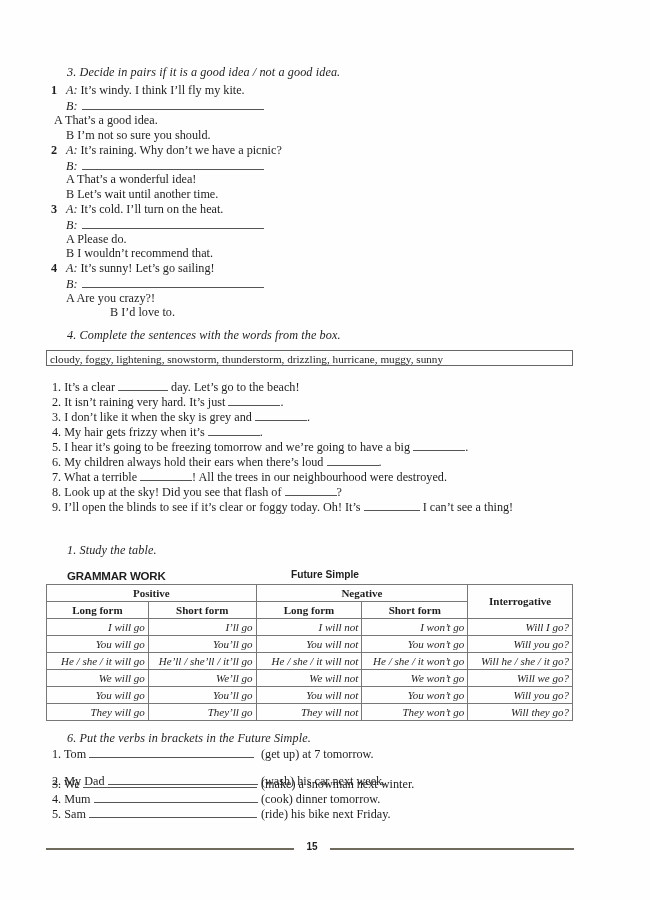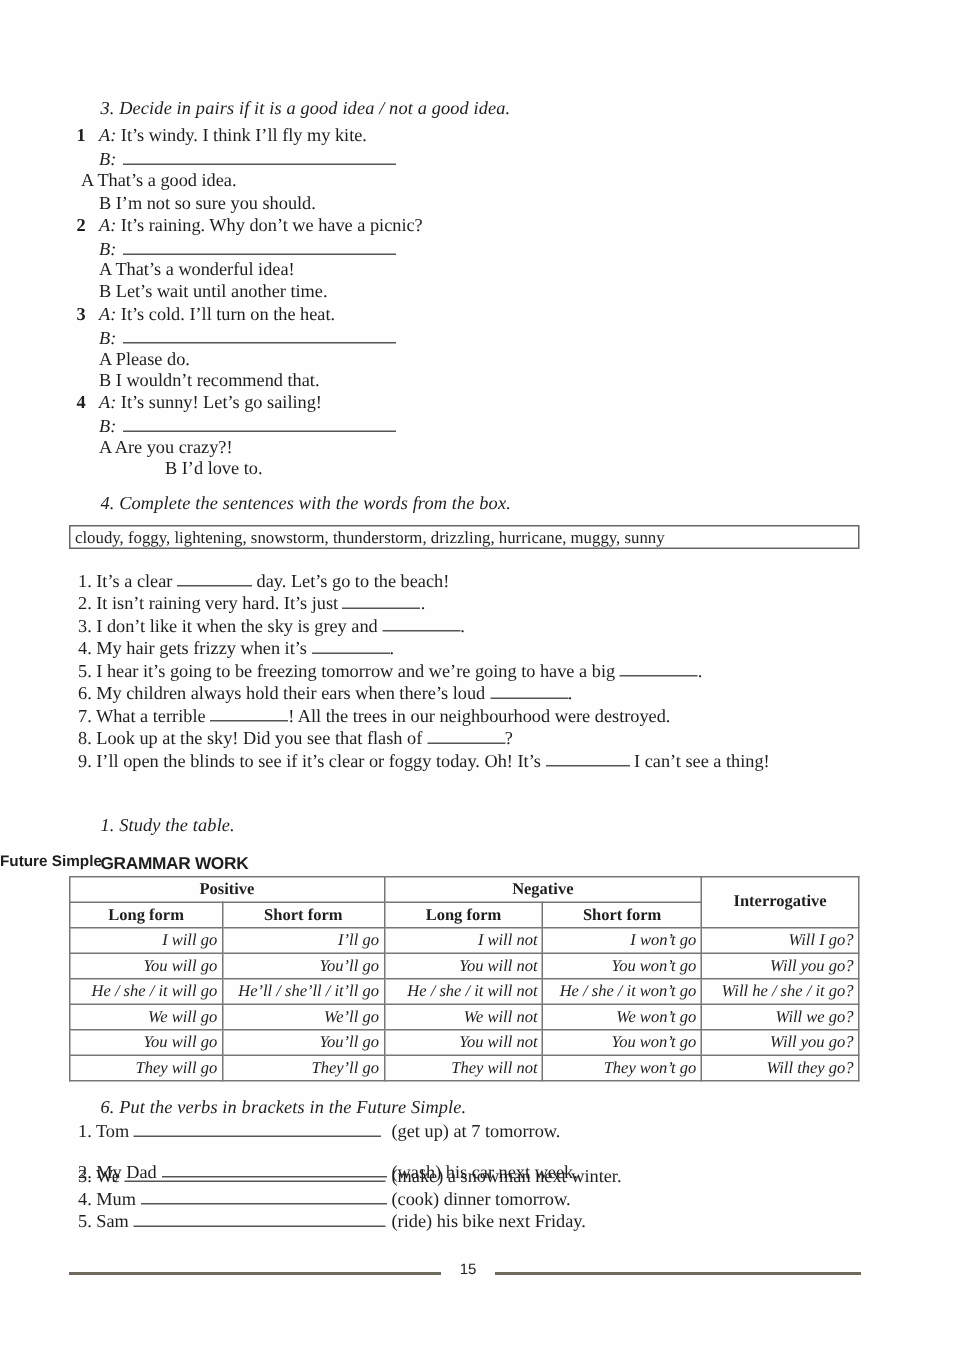--- a/index.html
+++ b/index.html
@@ -20,35 +20,35 @@
     position: absolute; left: 46px; top: 350px; width: 526px; height: 16px;
     border: 1px solid #666; font-size: 11.2px; line-height: 16px; padding-left: 3px;
     box-sizing: border-box; width: 527px;
   }
   .heading-sans {
     font-family: "Liberation Sans", "DejaVu Sans", sans-serif; font-weight: bold;
     font-size: 11.5px; letter-spacing: -0.2px; margin-top: 41px;
   }
   .table-title {
     font-family: "Liberation Sans", "DejaVu Sans", sans-serif; font-weight: bold;
-    font-size: 10.2px; position: absolute; left: 0; width: 650px; text-align: left; top: 569px;
+    font-size: 10.2px; position: absolute; left: 0; width: 650px; text-align: center; top: 569px;
   }
   table.grammar {
     position: absolute; left: 46px; top: 584px; width: 527px;
     border-collapse: collapse; font-size: 11px;
   }
   table.grammar td, table.grammar th {
     border: 1px solid #777; height: 16px; padding: 0 3px; line-height: 15px;
   }
   table.grammar th { font-weight: bold; text-align: center; font-size: 11px; }
   table.grammar td { font-style: italic; text-align: right; white-space: nowrap; }
   .footer-line { position: absolute; top: 848px; height: 2px; background: #6f6a5e; }
   .page-num {
     position: absolute; top: 841px; left: 300px; width: 24px; text-align: center;
-    font-family: "Liberation Sans", "DejaVu Sans", sans-serif; font-weight: normal; font-size: 10px;
+    font-family: "Liberation Sans", "DejaVu Sans", sans-serif; font-weight: bold; font-size: 10px;
   }
 </style>
 </head>
 <body>
 
 <div class="line instr" style="left:67px; top:65px;">3. Decide in pairs if it is a good idea / not a good idea.</div>
 
 <div class="line" style="left:51px; top:83px;">
   <span class="num" style="font-weight:bold;">1</span><i>A:</i><span> It’s windy. I think I’ll fly my kite.</span>
 </div>

